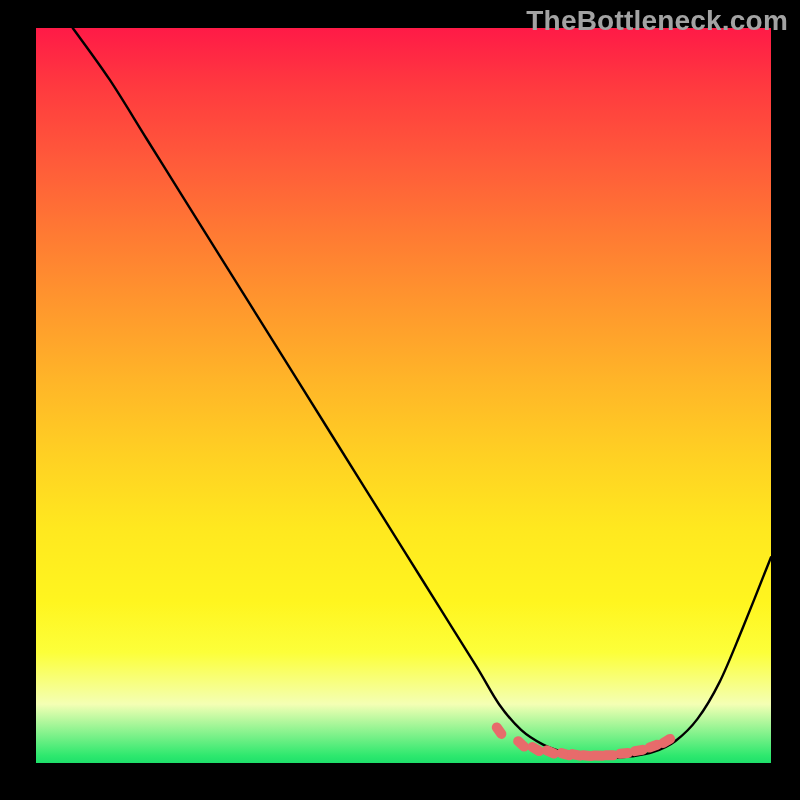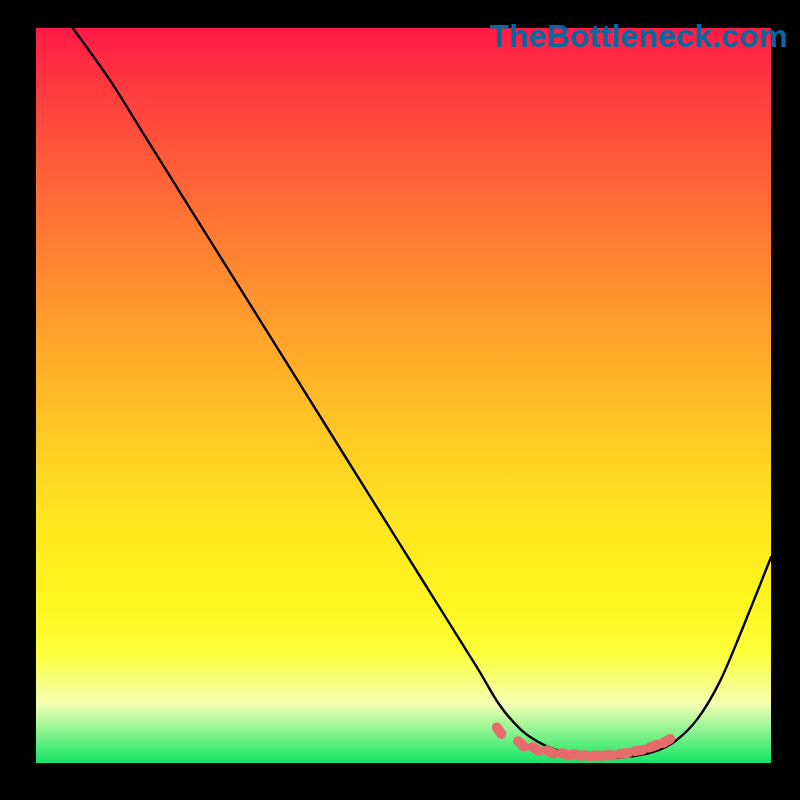--- a/index.html
+++ b/index.html
@@ -11,25 +11,25 @@
     overflow: hidden;
     font-family: Arial, Helvetica, sans-serif;
   }
   .wrap {
     position: relative;
     width: 800px;
     height: 800px;
   }
   .watermark {
     position: absolute;
-    top: 18px;
+    top: 5px;
     right: 12px;
-    font-size: 32px;
+    font-size: 28px;
     font-weight: 600;
-    color: #0369a1;
+    color: #a3a3a3;
     letter-spacing: 0.2px;
     z-index: 5;
   }
   .plot-area {
     position: absolute;
     left: 36px;
     top: 28px;
     width: 735px;
     height: 735px;
     background: linear-gradient(to bottom,

